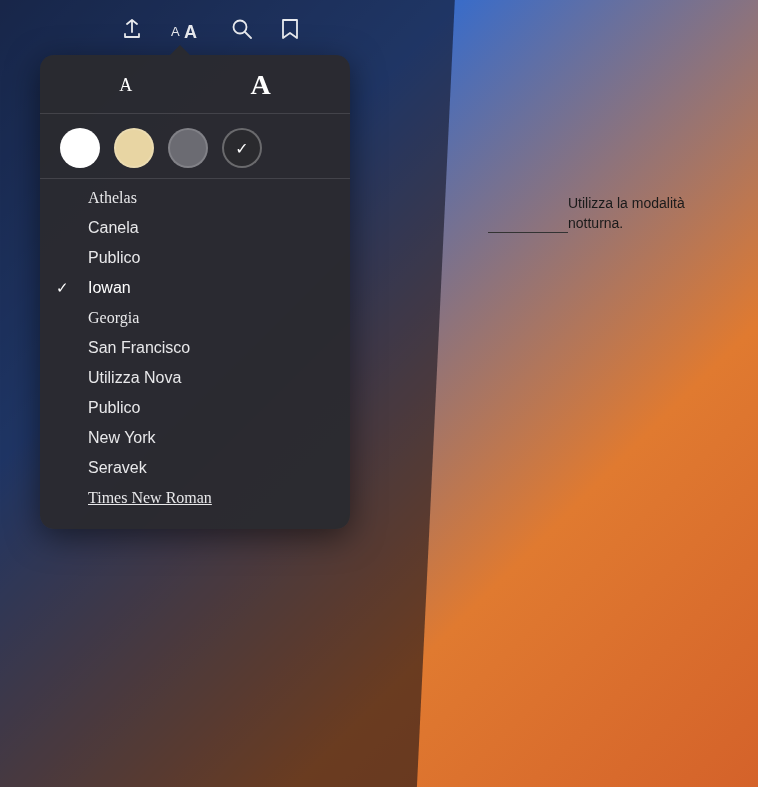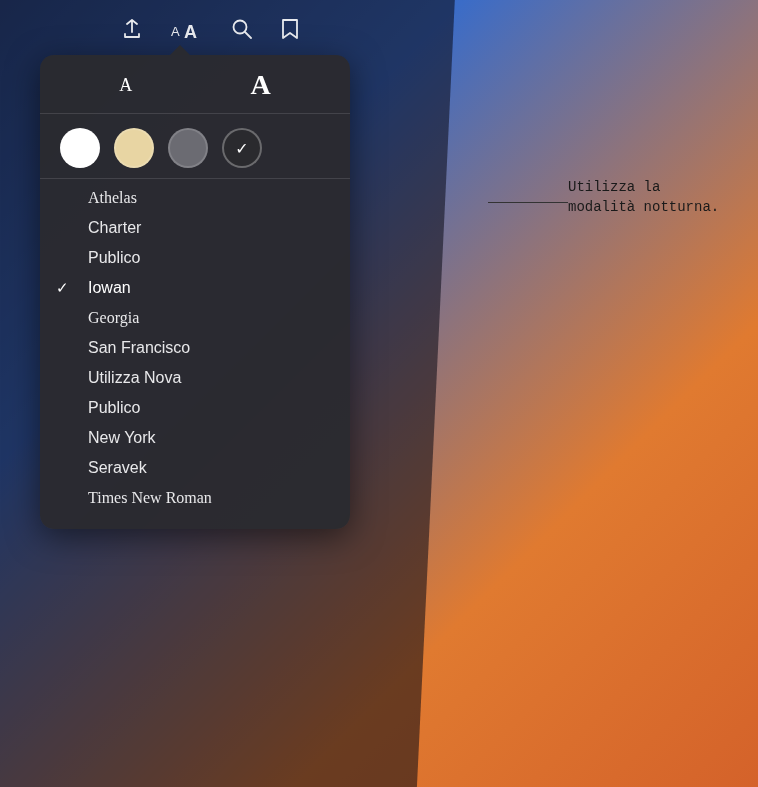--- a/index.html
+++ b/index.html
@@ -169,26 +169,25 @@
     .font-item .checkmark {
       position: absolute;
       left: 16px;
       font-size: 15px;
       color: #ffffff;
     }
 
     
     .callout {
       position: absolute;
-      top: 178px;
+      top: 194px;
       right: 30px;
       display: flex;
-      align-items: center;
+      align-items: flex-end;
       z-index: 30;
-      font-family: Liberation Mono, monospace;
     }
 
     .callout-line {
       width: 80px;
       height: 1px;
       background: #333;
       margin-top: 10px;
       flex-shrink: 0;
     }
 
@@ -247,21 +246,21 @@
     <div class="swatch swatch-sepia"></div>
     <div class="swatch swatch-gray"></div>
     <div class="swatch swatch-dark">✓</div>
   </div>
 
   <div class="font-list">
     <div class="font-item" style="font-family: Georgia, serif;">
       <span>Athelas</span>
     </div>
     <div class="font-item">
-      <span>Charter</span>
+      <span>Canela</span>
     </div>
     <div class="font-item">
       <span>Publico</span>
     </div>
     <div class="font-item selected">
       <span class="checkmark">✓</span>
       <span>Iowan</span>
     </div>
     <div class="font-item" style="font-family: Palatino, serif;">
       <span>Georgia</span>
@@ -274,21 +273,21 @@
     </div>
     <div class="font-item">
       <span>Publico</span>
     </div>
     <div class="font-item">
       <span>New York</span>
     </div>
     <div class="font-item">
       <span>Seravek</span>
     </div>
-    <div class="font-item" style="font-family: 'Times New Roman', Times, serif;">
+    <div class="font-item" style="font-family: 'Times New Roman', Times, serif; text-decoration: underline;">
       <span>Times New Roman</span>
     </div>
   </div>
 </div>
 
 <div class="callout">
   <div class="callout-line"></div>
   <div class="callout-text">Utilizza la modalità notturna.</div>
 </div>
 

